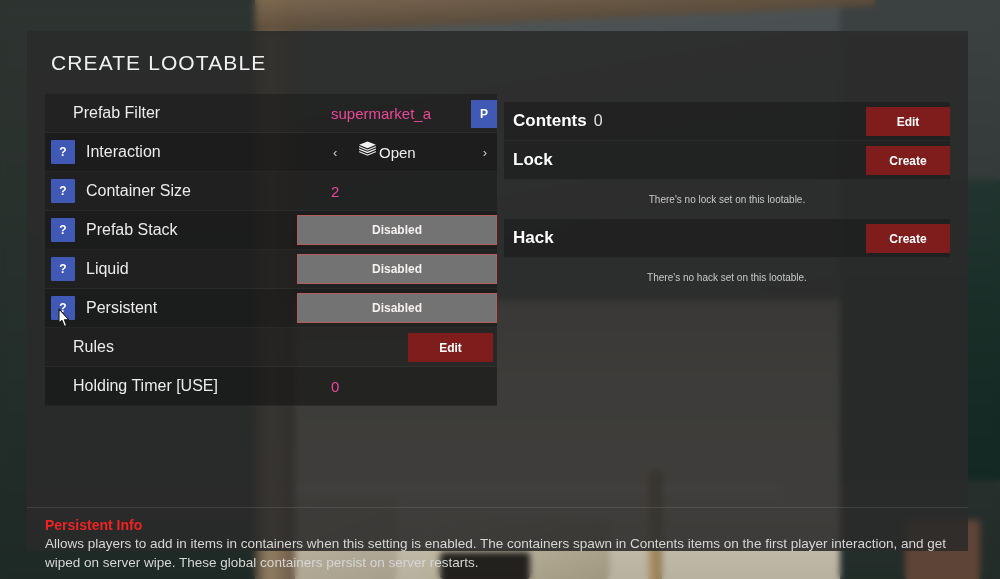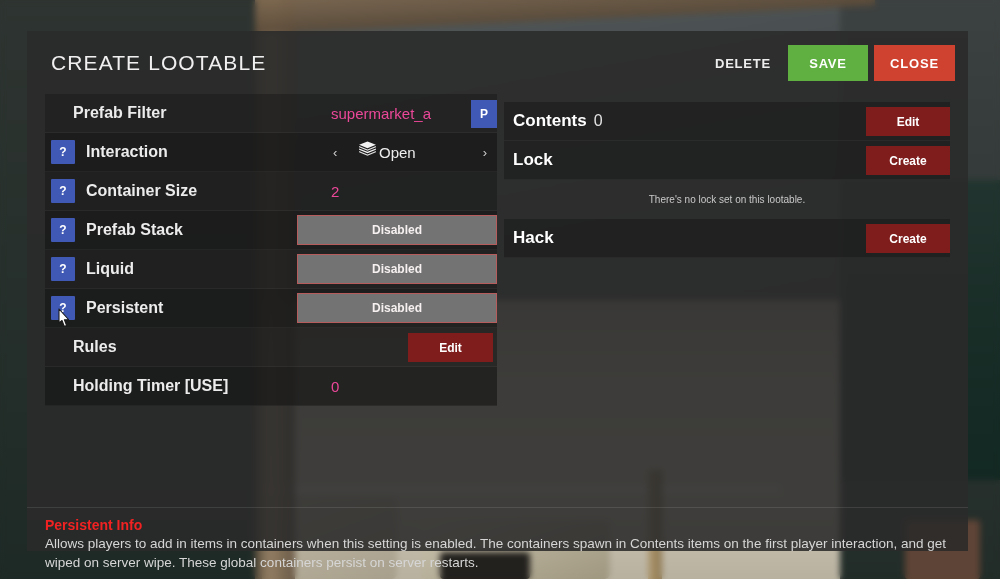--- a/index.html
+++ b/index.html
@@ -133,21 +133,21 @@
   .row.plain { background: rgba(26,26,26,.5); }
 
   .help-btn {
     width: 24px; height: 24px; margin-left: 6px; flex: 0 0 auto;
     background: #4059b5; color: #fff;
     font-size: 12px; font-weight: bold;
     display: flex; align-items: center; justify-content: center;
     cursor: pointer; border-radius: 1px;
   }
   .row-label {
-    margin-left: 11px; font-size: 16px; color: #ececec; white-space: nowrap; font-weight: bold;
+    margin-left: 11px; font-size: 16px; color: #ececec; white-space: nowrap;
   }
   .row-label.noicon { margin-left: 28px; }
   .row-value {
     position: absolute; left: 286px; font-size: 15px; color: #ec4899;
   }
 
   
   #prefab-p {
     position: absolute; right: 0; top: 6px;
     width: 26px; height: 28px; background: #4059b5; color: #fff;
@@ -240,25 +240,20 @@
   <div class="bg-doorframe"></div>
   <div class="bg-doorframe-top"></div>
   <div class="bg-post2"></div>
   <div class="bg-blur"></div>
 </div>
 
 <div id="panel">
 
   <div id="panel-header">
     <div id="panel-title">CREATE LOOTABLE</div>
-    <div id="header-actions">
-      <button class="hdr-btn" id="btn-delete">DELETE</button>
-      <button class="hdr-btn" id="btn-save">SAVE</button>
-      <button class="hdr-btn" id="btn-close">CLOSE</button>
-    </div>
   </div>
 
   <div id="columns">
 
     <div id="col-left">
 
       <div class="row plain">
         <span class="row-label noicon">Prefab Filter</span>
         <span class="row-value">supermarket_a</span>
         <div id="prefab-p">P</div>
@@ -328,20 +323,21 @@
       <div class="rrow">
         <span class="rrow-title">Lock</span>
         <div class="blue-btn wide">Create</div>
       </div>
       <div class="note">There's no lock set on this lootable.</div>
 
       <div class="rrow">
         <span class="rrow-title">Hack</span>
         <div class="blue-btn wide">Create</div>
       </div>
+      <div class="note">There's no hack set on this lootable.</div>
     </div>
   </div>
 
   <div id="info">
     <div id="info-title">Persistent Info</div>
     <div id="info-text">Allows players to add in items in containers when this setting is enabled. The containers spawn in Contents items on the first player interaction, and get wiped on server wipe. These global containers persist on server restarts.</div>
   </div>
 </div>
 
 <div id="cursor">

